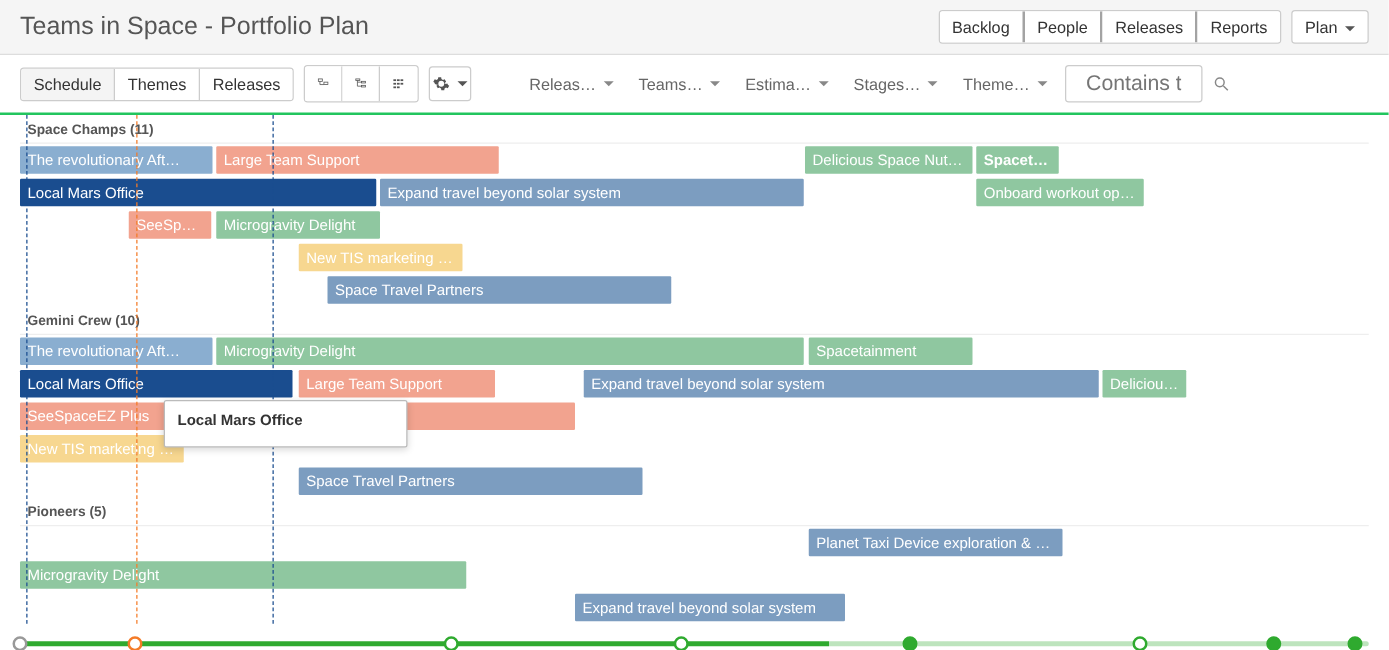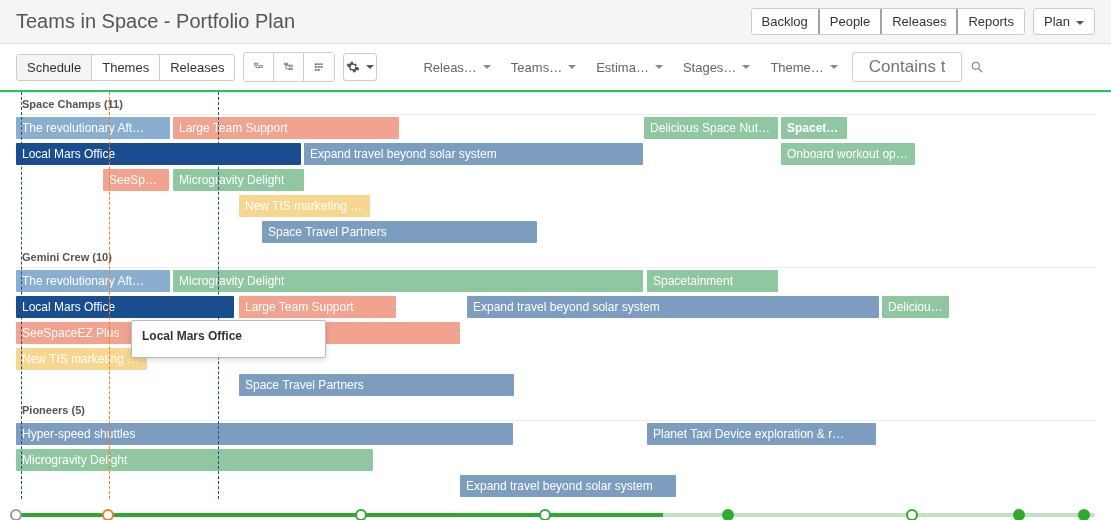--- a/index.html
+++ b/index.html
@@ -187,22 +187,21 @@
       <div class="bar c-salmon" style="left: 131px; width: 313px;"></div>
     </div>
     <div class="row">
       <div class="bar c-yellow" style="left: 0px; width: 131px;">New TIS marketing c…</div>
     </div>
     <div class="row">
       <div class="bar c-steel" style="left: 223px; width: 275px;">Space Travel Partners</div>
     </div>
     <div class="group-label">Pioneers (5)</div>
     <div class="row">
-      <div class="bar c-steel" style="left: 0px; width: 497px;">Hyper-speed shuttles</div>
-      <div class="bar c-steel" style="left: 631px; width: 229px;">Planet Taxi Device exploration &amp; r…</div>
+      <div class="bar c-steel" style="left: 631px; width: 203px;">Planet Taxi Device exploration &amp; r…</div>
     </div>
     <div class="row">
       <div class="bar c-green" style="left: 0px; width: 357px;">Microgravity Delight</div>
     </div>
     <div class="row">
       <div class="bar c-steel" style="left: 444px; width: 216px;">Expand travel beyond solar system</div>
     </div>
     <div class="tooltip" style="left: 131px; top: 228px;">
       <div class="tt-title">Local Mars Office</div>
     </div>

